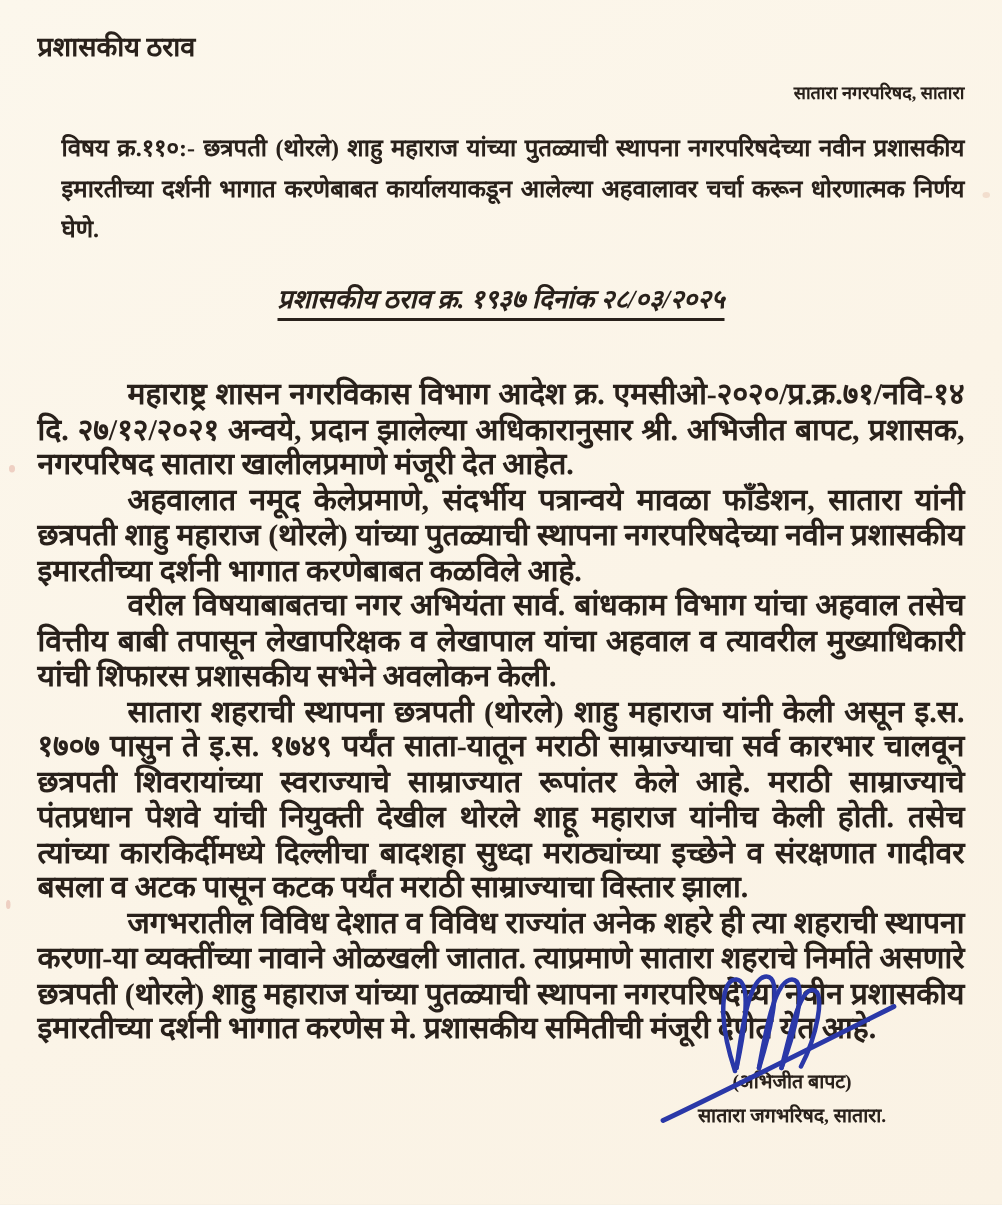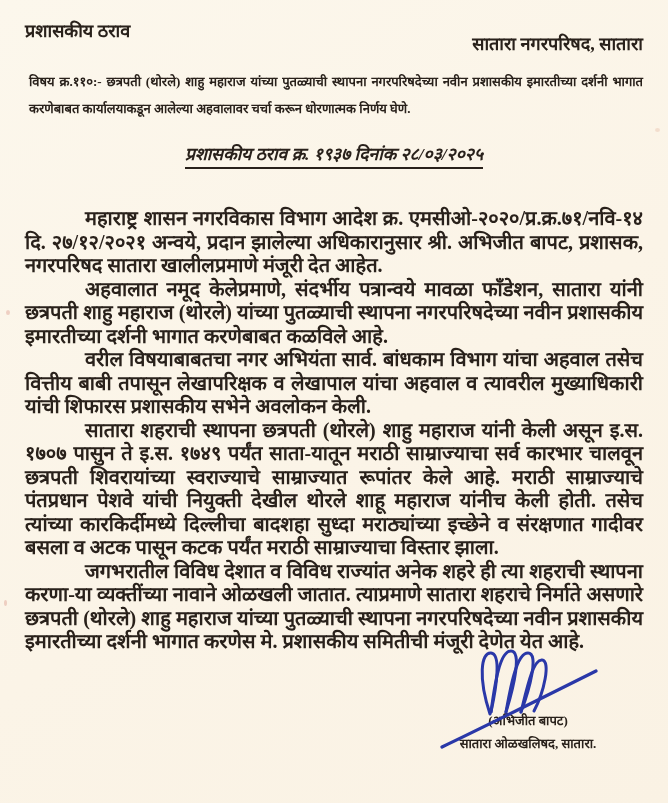--- a/index.html
+++ b/index.html
@@ -27,27 +27,27 @@
   .doc-header {
     display: flex;
     justify-content: space-between;
     align-items: flex-start;
   }
   .doc-type {
     font-size: 18px;
     line-height: 22px;
   }
   .org-name {
-    font-size: 18px;
+    font-size: 12px;
     line-height: 22px;
-    margin-top: 13px;
+    margin-top: 31px;
   }
   .subject {
-    margin: 13px 0 0 4px;
-    font-size: 13px;
+    margin: 13px 0 0 16px;
+    font-size: 16px;
     line-height: 27px;
     text-align: justify;
   }
   .res-heading-wrap {
     text-align: center;
     margin-top: 21px;
   }
   .res-heading {
     display: inline-block;
     font-size: 17.5px;
@@ -121,20 +121,20 @@
 
   <div class="sig-block">
     <svg class="sig-svg" viewBox="0 0 182 106" xmlns="http://www.w3.org/2000/svg">
       <path d="M56 70 C44 34 47 8 57 9 C67 10 63 40 57 68" fill="none" stroke="#2a38a8" stroke-width="3" stroke-linecap="round"></path>
       <path d="M57 68 C61 38 66 7 77 7 C88 7 80 42 72 68" fill="none" stroke="#2a38a8" stroke-width="3" stroke-linecap="round"></path>
       <path d="M72 68 C77 40 83 9 94 9 C105 9 96 44 87 68" fill="none" stroke="#2a38a8" stroke-width="3" stroke-linecap="round"></path>
       <path d="M87 68 C93 44 99 15 108 16 C117 17 110 48 100 67" fill="none" stroke="#2a38a8" stroke-width="3" stroke-linecap="round"></path>
       <path d="M8 103 C42 87 118 49 162 27" fill="none" stroke="#2a38a8" stroke-width="3.2" stroke-linecap="round"></path>
     </svg>
     <div class="sig-name">(अभिजीत बापट)</div>
-    <div>सातारा ओळखलिषद, सातारा.</div>
+    <div>सातारा जगभरिषद, सातारा.</div>
   </div>
 
   <div class="speck" style="left:6px;top:310px;width:4px;height:5px;background:#d88a7a;"></div>
   <div class="speck" style="left:4px;top:600px;width:3px;height:6px;background:#d88a7a;"></div>
   <div class="speck" style="left:655px;top:128px;width:5px;height:4px;background:#e3b49e;"></div>
 
 </div>
 
 </body></html>

